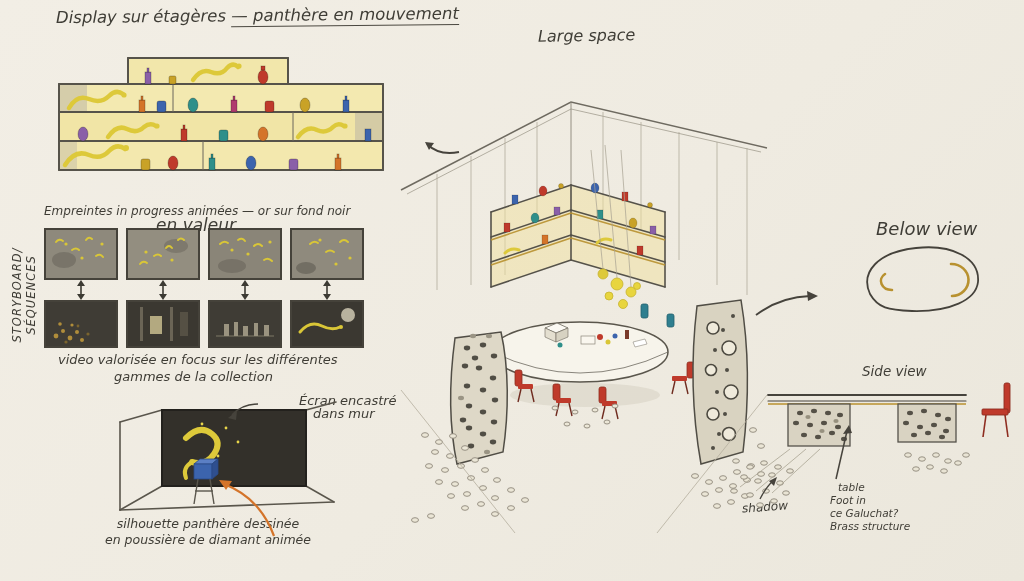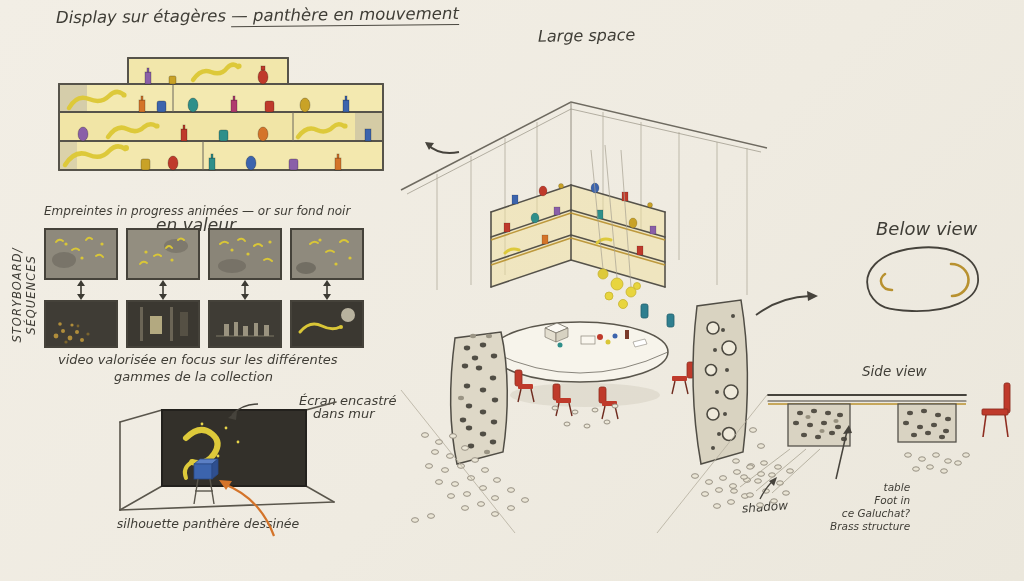--- a/index.html
+++ b/index.html
@@ -55,27 +55,28 @@
     <span class="line" style="margin-left:56px;">gammes de la collection</span>
   </div>
 
   <div class="hand" style="left:257px;top:394px;font-size:13px;line-height:13px;margin-left:42px;">
     <span class="line">Écran encastré</span>
     <span class="line" style="margin-left:14px;">dans mur</span>
   </div>
 
   <div class="hand" style="left:86px;top:516px;width:244px;text-align:center;font-size:12.5px;line-height:16px;white-space:normal;">
     <span class="line">silhouette panthère dessinée</span>
+    <span class="line">en poussière de diamant animée</span>
   </div>
 
   <div class="hand" style="left:876px;top:218px;font-size:18px;">Below view</div>
   <div class="hand" style="left:862px;top:363px;font-size:13.5px;text-align:center;">Side view</div>
   <div class="hand" style="left:742px;top:500px;font-size:12px;transform:rotate(-4deg);">shadow</div>
 
-  <div class="hand" style="left:830px;top:481px;font-size:10.5px;line-height:13px;text-align:right;">
+  <div class="hand" style="left:830px;top:481px;font-size:10.5px;line-height:13px;">
     <span class="line" style="margin-left:8px;">table</span>
     <span class="line">Foot in</span>
     <span class="line">ce Galuchat?</span>
     <span class="line">Brass structure</span>
   </div>
 
   <svg class="sketch" style="left:53px;top:50px;" width="335" height="130" viewBox="0 0 335 130">
 
     <rect x="75" y="9" width="160" height="25" fill="#f2e7ab"></rect>
     <rect x="6" y="35" width="324" height="27" fill="#f3e9b0"></rect>

